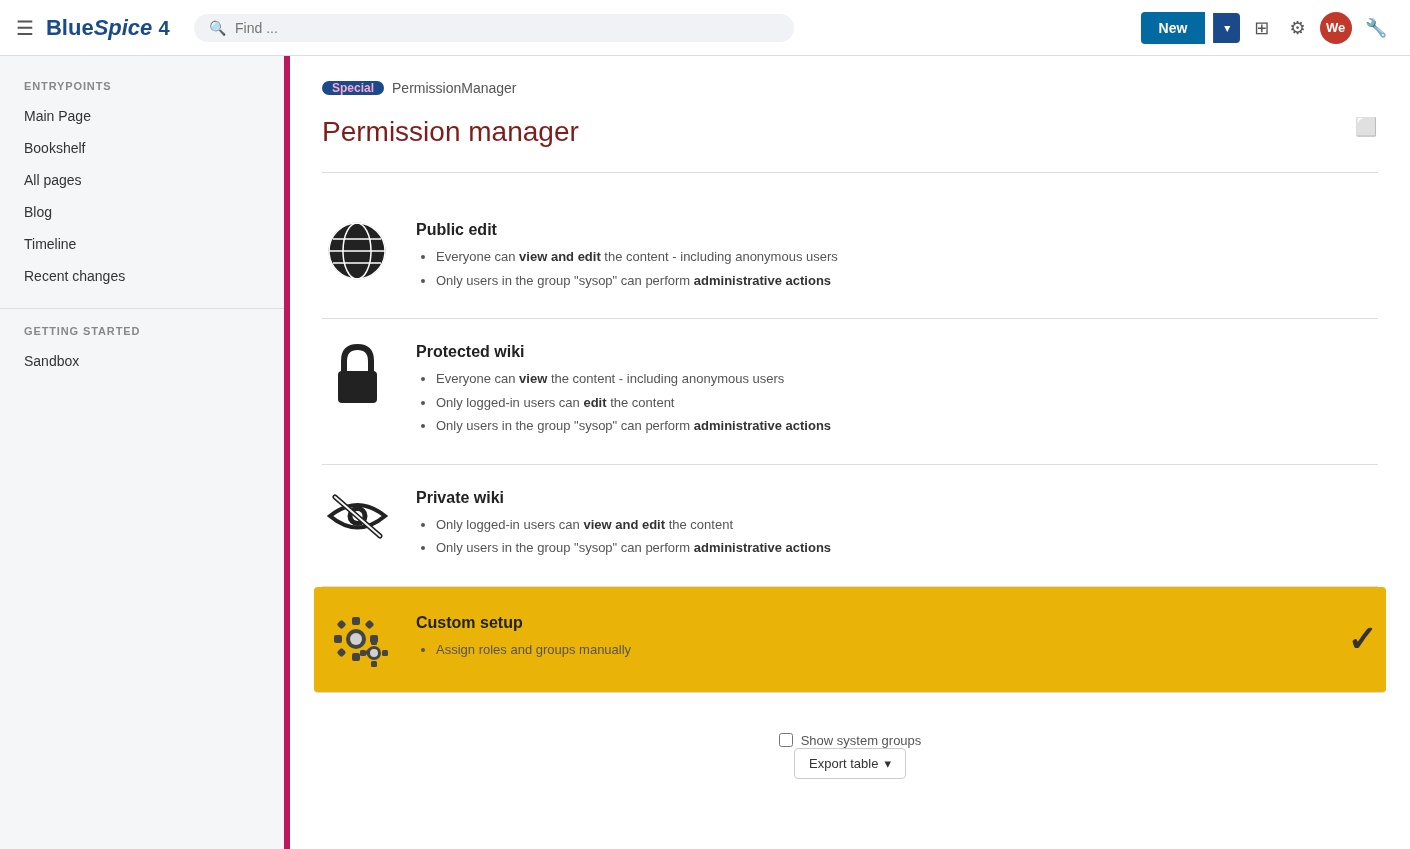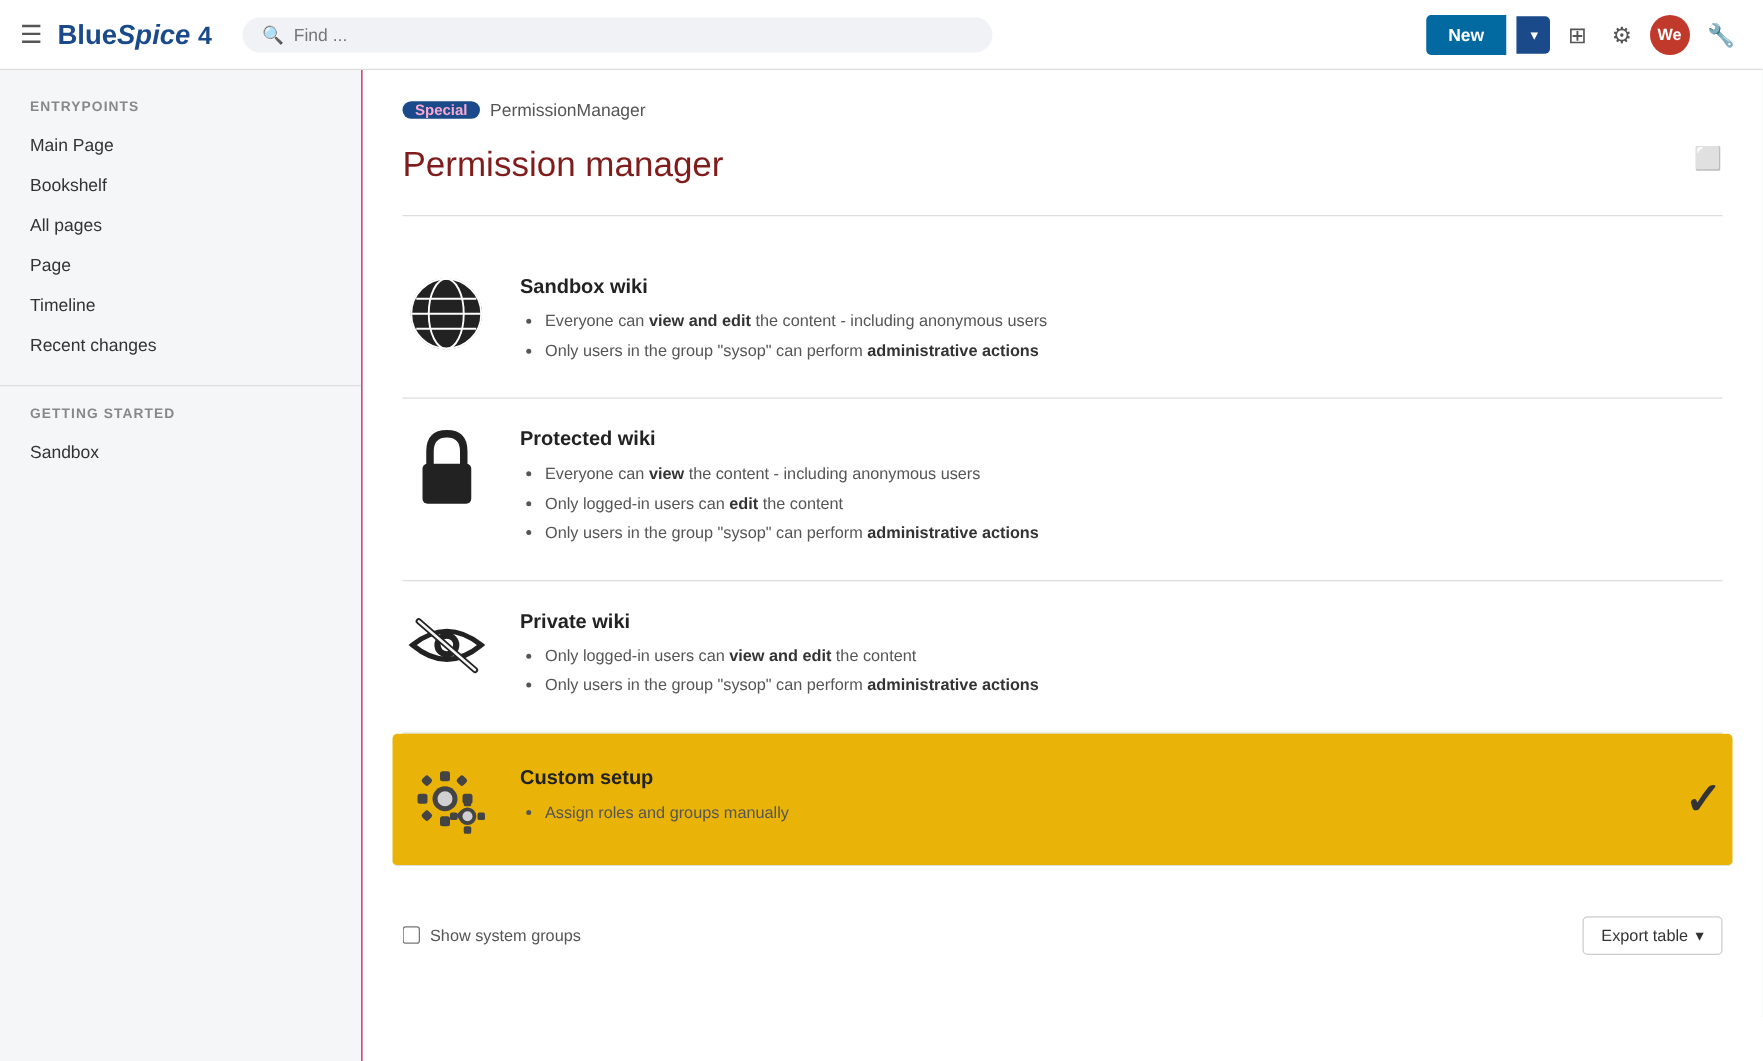--- a/index.html
+++ b/index.html
@@ -110,21 +110,21 @@
     .layout {
       display: flex;
       margin-top: 56px;
       min-height: calc(100vh - 56px);
     }
 
     
     .sidebar {
       width: 290px;
       background: #f5f6f8;
-      border-right: 1px solid #be185d;
+      border-right: 6px solid #be185d;
       padding: 24px 0;
       position: fixed;
       top: 56px;
       left: 0;
       bottom: 0;
       overflow-y: auto;
     }
     .sidebar-section-label {
       font-size: 11px;
       font-weight: bold;
@@ -243,20 +243,21 @@
       align-self: center;
     }
 
     
     .bottom-bar {
       display: flex;
       align-items: center;
       justify-content: space-between;
       margin-top: 24px;
       padding-top: 16px;
+      flex-direction: column;
     }
     .show-groups {
       display: flex;
       align-items: center;
       gap: 8px;
       font-size: 13px;
       color: #555;
     }
     .show-groups input[type="checkbox"] {
       width: 14px; height: 14px;
@@ -302,21 +303,21 @@
   </div>
 </nav>
 
 <div class="layout">
 
   <aside class="sidebar">
     <div class="sidebar-section-label">ENTRYPOINTS</div>
     <a class="sidebar-item">Main Page</a>
     <a class="sidebar-item">Bookshelf</a>
     <a class="sidebar-item">All pages</a>
-    <a class="sidebar-item">Page</a>
+    <a class="sidebar-item">Blog</a>
     <a class="sidebar-item">Timeline</a>
     <a class="sidebar-item">Recent changes</a>
     <div class="sidebar-divider"></div>
     <div class="sidebar-section-label">GETTING STARTED</div>
     <a class="sidebar-item">Sandbox</a>
   </aside>
 
   <main class="main">
 
     <div class="breadcrumb">
@@ -336,21 +337,21 @@
         <svg width="60" height="60" viewBox="0 0 60 60">
           <circle cx="30" cy="30" r="28" fill="#222" stroke="#222" stroke-width="1"></circle>
           <ellipse cx="30" cy="30" rx="14" ry="28" fill="none" stroke="#fff" stroke-width="1.5"></ellipse>
           <ellipse cx="30" cy="30" rx="28" ry="28" fill="none" stroke="#fff" stroke-width="1.5"></ellipse>
           <line x1="2" y1="30" x2="58" y2="30" stroke="#fff" stroke-width="1.5"></line>
           <line x1="6" y1="18" x2="54" y2="18" stroke="#fff" stroke-width="1.5"></line>
           <line x1="6" y1="42" x2="54" y2="42" stroke="#fff" stroke-width="1.5"></line>
         </svg>
       </div>
       <div class="perm-content">
-        <div class="perm-title">Sandbox wiki</div>
+        <div class="perm-title">Public edit</div>
         <ul class="perm-list">
           <li>Everyone can <strong>view and edit</strong> the content - including anonymous users</li>
           <li>Only users in the group "sysop" can perform <strong>administrative actions</strong></li>
         </ul>
       </div>
     </div>
 
     <div class="permission-option">
       <div class="perm-icon">
         <svg width="55" height="65" viewBox="0 0 55 65">

